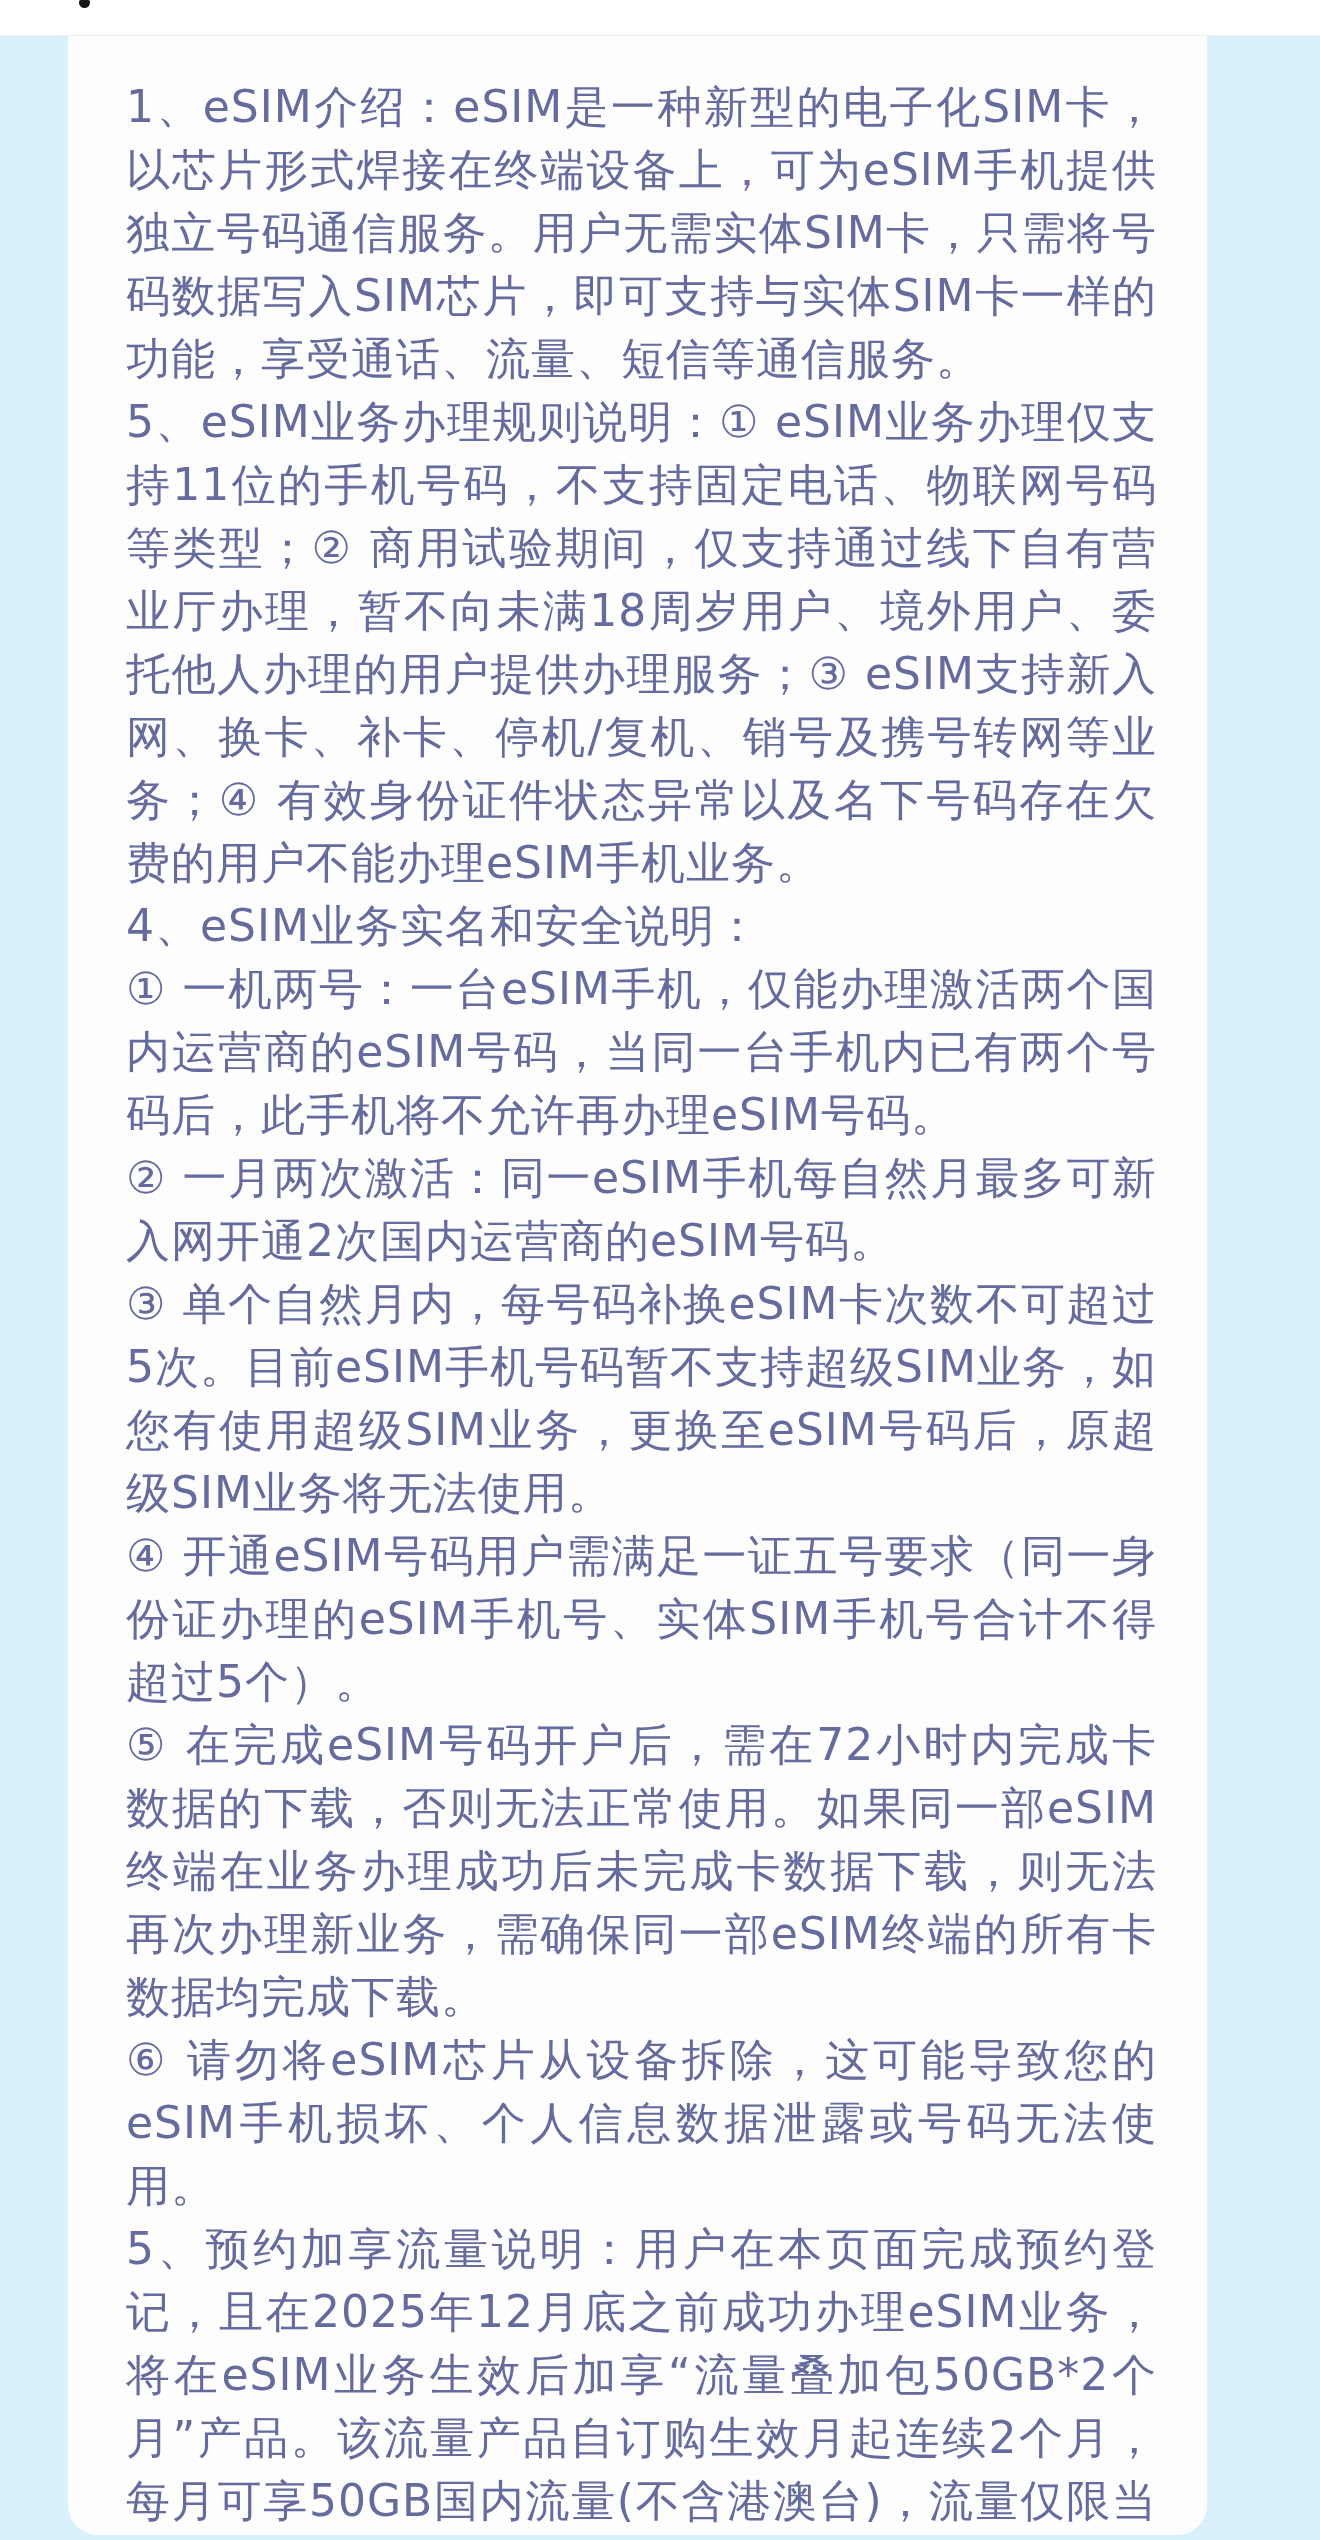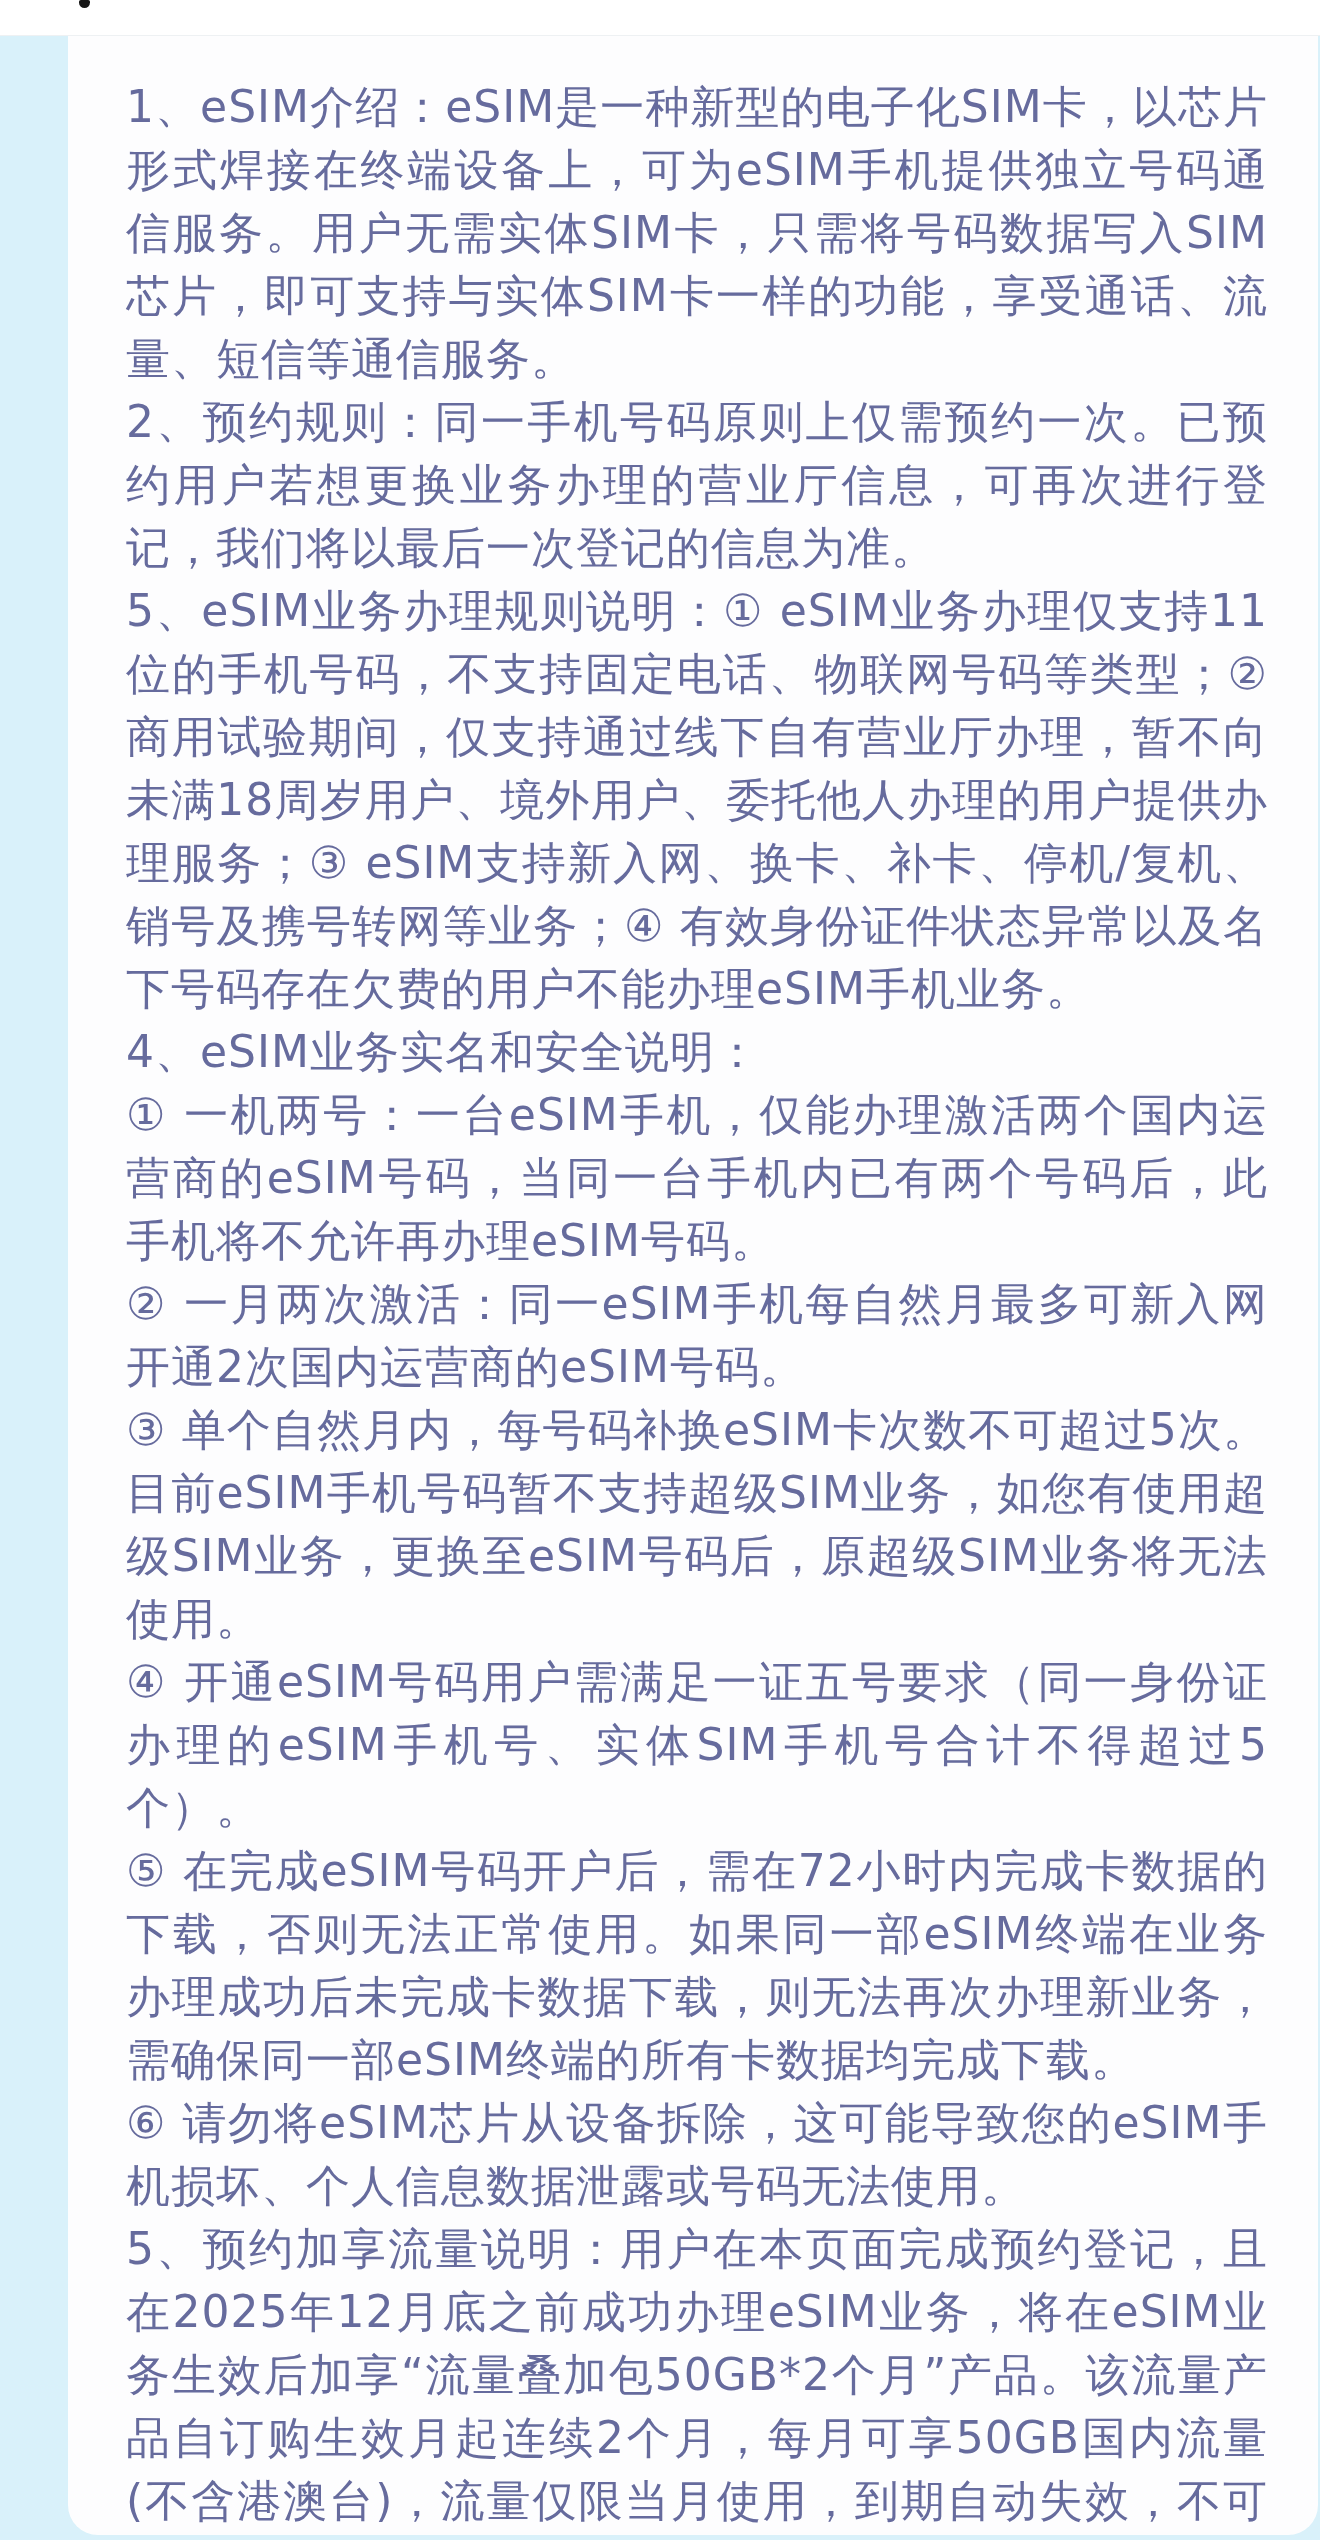--- a/index.html
+++ b/index.html
@@ -30,21 +30,21 @@
     width: 11px;
     height: 8px;
     background: #171717;
     border-radius: 2px 2px 6px 6px;
     z-index: 4;
   }
   .terms-card {
     position: absolute;
     left: 68px;
     top: 35px;
-    width: 1250px;
+    width: 1139px;
     height: 2500px;
     box-sizing: border-box;
     background: #fdfdfe;
     border-radius: 0 0 30px 30px;
     padding: 40px 50px 5px 58px;
     overflow: hidden;
   }
   .terms-text p {
     margin: 0;
     padding: 0;
@@ -59,21 +59,20 @@
 </style>
 </head>
 <body>
 
 <div class="top-strip"></div>
 <div class="top-mark"></div>
 
 <div class="terms-card">
   <div class="terms-text">
       <p>1、eSIM介绍：eSIM是一种新型的电子化SIM卡，以芯片形式焊接在终端设备上，可为eSIM手机提供独立号码通信服务。用户无需实体SIM卡，只需将号码数据写入SIM芯片，即可支持与实体SIM卡一样的功能，享受通话、流量、短信等通信服务。</p>
-      <p>2、预约规则：同一手机号码原则上仅需预约一次。已预约用户若想更换业务办理的营业厅信息，可再次进行登记，我们将以最后一次登记的信息为准。</p>
       <p>5、eSIM业务办理规则说明：① eSIM业务办理仅支持11位的手机号码，不支持固定电话、物联网号码等类型；② 商用试验期间，仅支持通过线下自有营业厅办理，暂不向未满18周岁用户、境外用户、委托他人办理的用户提供办理服务；③ eSIM支持新入网、换卡、补卡、停机/复机、销号及携号转网等业务；④ 有效身份证件状态异常以及名下号码存在欠费的用户不能办理eSIM手机业务。</p>
       <p>4、eSIM业务实名和安全说明：</p>
       <p>① 一机两号：一台eSIM手机，仅能办理激活两个国内运营商的eSIM号码，当同一台手机内已有两个号码后，此手机将不允许再办理eSIM号码。</p>
       <p>② 一月两次激活：同一eSIM手机每自然月最多可新入网开通2次国内运营商的eSIM号码。</p>
       <p>③ 单个自然月内，每号码补换eSIM卡次数不可超过5次。目前eSIM手机号码暂不支持超级SIM业务，如您有使用超级SIM业务，更换至eSIM号码后，原超级SIM业务将无法使用。</p>
       <p>④ 开通eSIM号码用户需满足一证五号要求（同一身份证办理的eSIM手机号、实体SIM手机号合计不得超过5个）。</p>
       <p>⑤ 在完成eSIM号码开户后，需在72小时内完成卡数据的下载，否则无法正常使用。如果同一部eSIM终端在业务办理成功后未完成卡数据下载，则无法再次办理新业务，需确保同一部eSIM终端的所有卡数据均完成下载。</p>
       <p>⑥ 请勿将eSIM芯片从设备拆除，这可能导致您的eSIM手机损坏、个人信息数据泄露或号码无法使用。</p>
       <p>5、预约加享流量说明：用户在本页面完成预约登记，且在2025年12月底之前成功办理eSIM业务，将在eSIM业务生效后加享“流量叠加包50GB*2个月”产品。该流量产品自订购生效月起连续2个月，每月可享50GB国内流量(不含港澳台)，流量仅限当月使用，到期自动失效，不可结转、不可共享。该流量使用优先级高于套餐内通用流量。</p>
     </div>

